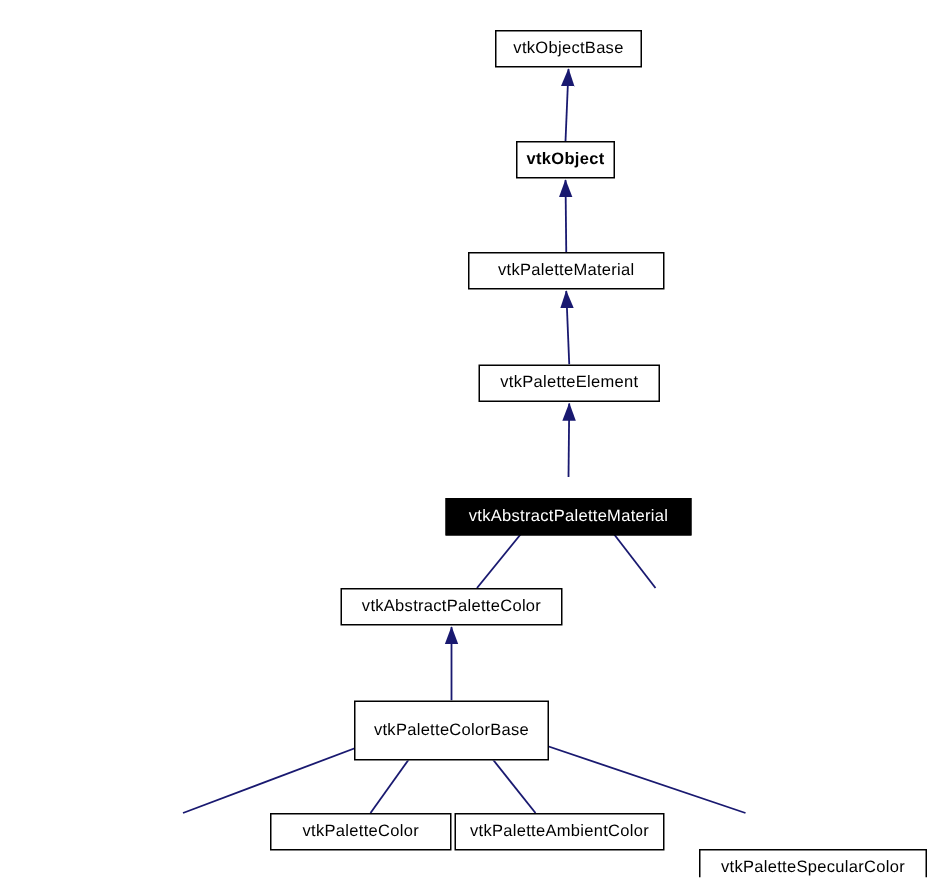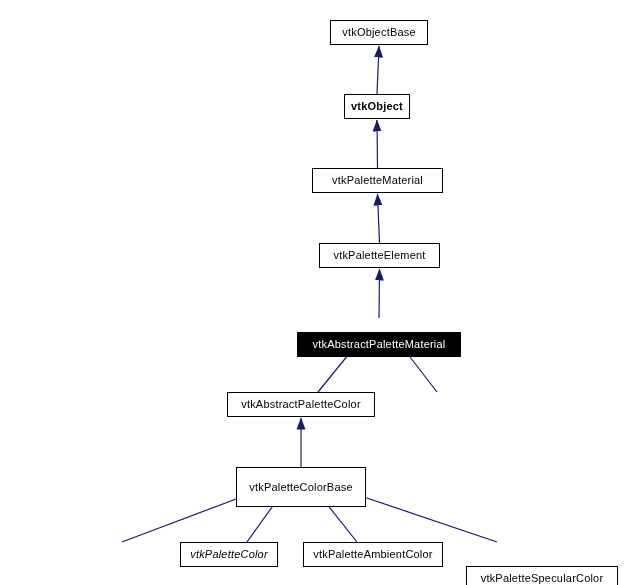--- a/index.html
+++ b/index.html
@@ -79,17 +79,17 @@
       </g>
   </svg>
   <div class="node-layer">
       <div class="node" style="left: 330px; top: 20px; width: 98px; height: 25px;">vtkObjectBase</div>
       <div class="node" style="left: 344px; top: 94px; width: 66px; height: 25px; font-weight: bold;">vtkObject</div>
       <div class="node" style="left: 312px; top: 168px; width: 131px; height: 25px;">vtkPaletteMaterial</div>
       <div class="node" style="left: 319px; top: 243px; width: 121px; height: 25px;">vtkPaletteElement</div>
       <div class="node highlighted" style="left: 297px; top: 332px; width: 164px; height: 25px;">vtkAbstractPaletteMaterial</div>
       <div class="node" style="left: 227px; top: 392px; width: 148px; height: 25px;">vtkAbstractPaletteColor</div>
       <div class="node" style="left: 236px; top: 467px; width: 130px; height: 40px;">vtkPaletteColorBase</div>
-      <div class="node" style="left: 180px; top: 542px; width: 98px; height: 25px; font-style: italic;">vtkPaletteColor</div>
+      <div class="node" style="left: 180px; top: 542px; width: 121px; height: 25px;">vtkPaletteColor</div>
       <div class="node" style="left: 303px; top: 542px; width: 140px; height: 25px;">vtkPaletteAmbientColor</div>
       <div class="node" style="left: 466px; top: 542px; width: 152px; height: 25px; margin-top: 24px;">vtkPaletteSpecularColor</div>
     </div>
 </div>
 
 </body></html>

